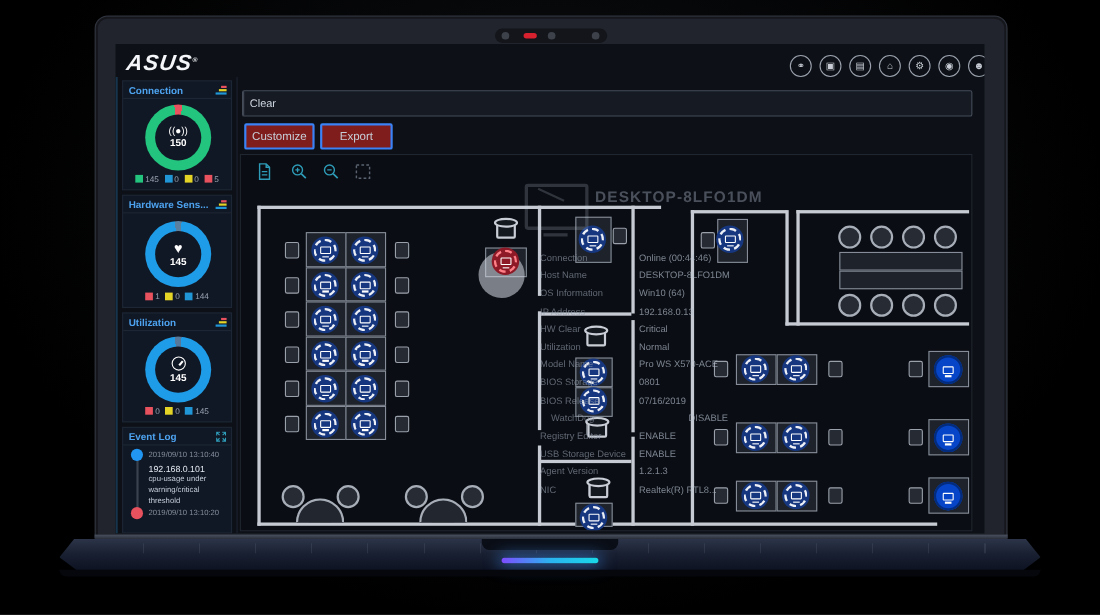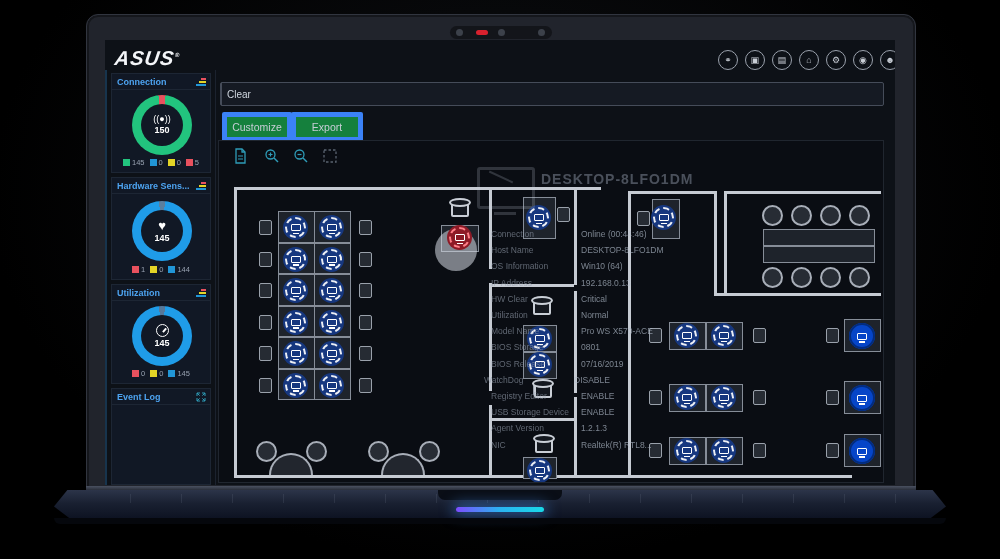--- a/index.html
+++ b/index.html
@@ -37,21 +37,21 @@
          color:#c9ced6;font-size:9px;line-height:18px;text-align:center}
 
   
   #search-wrap{left:115px;top:42px;width:662px;height:22px;border:1px solid #454c59;background:#151a23;
                border-radius:2px;display:flex;align-items:stretch}
   #search-input{flex:1;background:transparent;border:none;outline:none;color:#c7cdd7;
                 font-size:10.5px;padding:0 8px;font-family:"Liberation Sans",sans-serif}
   #search-input::placeholder{color:#7e8795}
   #clear-btn{width:34px;border-left:1px solid #454c59;color:#cfd6df;font-size:10px;
              display:flex;align-items:center;justify-content:center;cursor:pointer}
-  .btn{position:absolute;top:72px;height:20px;border:5px solid #3b82f6;background:#15803d;color:#c6cdd6;
+  .btn{position:absolute;top:72px;height:20px;border:2px solid #3b82f6;background:#7f1d1d;color:#c6cdd6;
        font-size:10.5px;border-radius:2px;display:flex;align-items:center;justify-content:center;cursor:pointer}
   #select-fn{left:623px;top:70px;width:155px;height:23px;border:1px solid #3c434f;background:#141924;
              border-radius:2px;display:flex;align-items:center;color:#c6cdd6;font-size:10.5px}
   #select-fn .lbl{flex:1;padding-left:9px}
   #select-fn .ret{width:26px;border-left:1px solid #3c434f;height:70%;display:flex;align-items:center;
                   justify-content:center;color:#d6dce6;font-size:11px}
 
   
   #panel{left:113px;top:100px;width:664px;height:341px;background:#0a0d13;border:1px solid #20262f;overflow:hidden}
   .tool{position:absolute;top:7px;width:16px;height:16px;cursor:pointer}
@@ -264,20 +264,31 @@
         </div>
     </div>
 
     <div class="widget" style="top:318px;height:97px">
       <div class="whead">
         <span class="wtitle">Event Log</span>
         <svg width="10" height="10" viewBox="0 0 10 10">
           <path d="M1 4V1h3M1 1l2.6 2.6M9 6v3H6M9 9L6.4 6.4M6 1h3v3M9 1L6.4 3.6M4 9H1V6M1 9l2.6-2.6" stroke="#2e9cb8" stroke-width="1" fill="none"></path>
         </svg>
       </div>
+      <div class="elog" id="elog">
+          <div class="eline" style="left: 12px; top: 14px; height: 46px;"></div>
+          <div class="edot" style="left: 7px; top: 4px; background: rgb(33, 150, 243);"></div>
+          <div class="ets" style="left: 23px; top: 6px;">2019/09/10 13:10:40</div>
+          <div class="etx ip" style="left: 23px; top: 18px;">192.168.0.101</div>
+          <div class="etx" style="left: 23px; top: 28px;">cpu-usage       under</div>
+          <div class="etx" style="left: 23px; top: 38px;">warning/critical</div>
+          <div class="etx" style="left: 23px; top: 48px;">threshold</div>
+          <div class="edot" style="left: 7px; top: 57px; background: rgb(232, 81, 94);"></div>
+          <div class="ets" style="left: 23px; top: 59px;">2019/09/10 13:10:20</div>
+        </div>
     </div>
   </div>
 
   <div class="abs" id="panel">
     <span class="tool" style="left:14px">
       <svg width="15" height="16" viewBox="0 0 15 16">
           <path d="M3 1h6l3 3v11H3z" fill="none" stroke="#2e9cb8" stroke-width="1.3"></path>
           <path d="M9 1v3h3" fill="none" stroke="#2e9cb8" stroke-width="1.3"></path>
           <path d="M5 8h5M5 11h5" stroke="#2e9cb8" stroke-width="1"></path>
         </svg>
@@ -508,21 +519,21 @@
           <span class="v">Pro WS X570-ACE</span>
         </div>
         <div class="tiprow" style="left: 272px; top: 201.4px;">
           <span class="l">BIOS Storage</span>
           <span class="v">0801</span>
         </div>
         <div class="tiprow" style="left: 272px; top: 217.6px;">
           <span class="l">BIOS Release</span>
           <span class="v">07/16/2019</span>
         </div>
-        <div class="tiprow" style="left: 265px; top: 233.8px;">
+        <div class="tiprow" style="left: 282px; top: 233.8px; gap: 35px;">
           <span class="l">WatchDog</span>
           <span class="v">DISABLE</span>
         </div>
         <div class="tiprow" style="left: 272px; top: 250px;">
           <span class="l">Registry Editor</span>
           <span class="v">ENABLE</span>
         </div>
         <div class="tiprow" style="left: 272px; top: 266.2px;">
           <span class="l">USB Storage Device</span>
           <span class="v">ENABLE</span>

